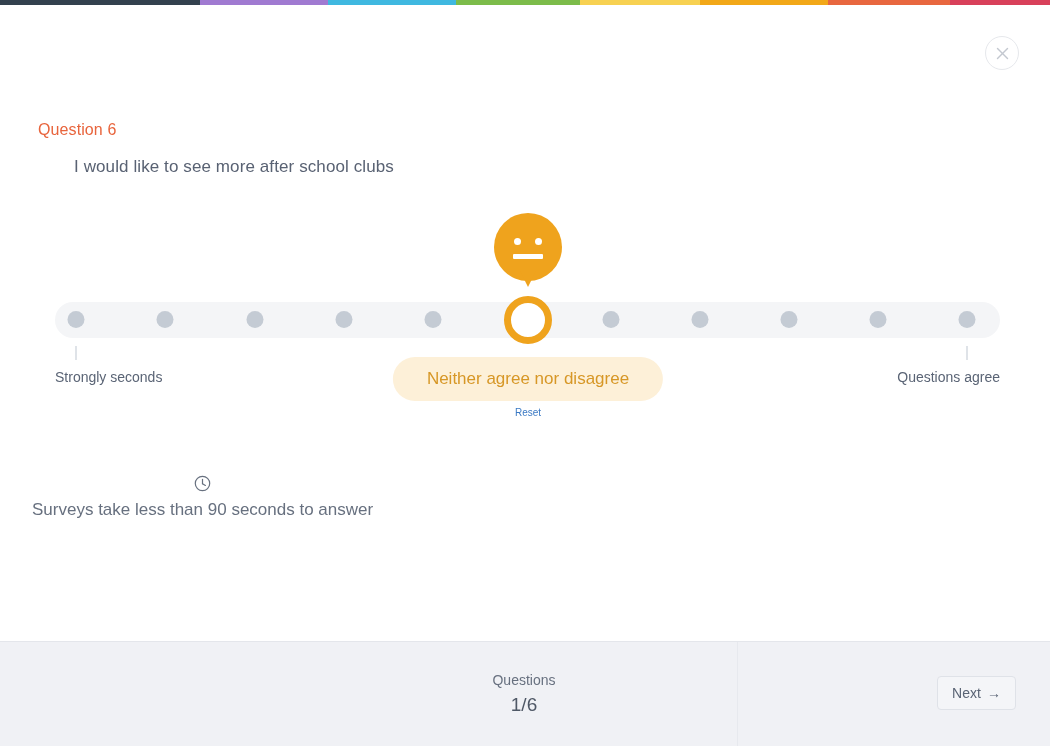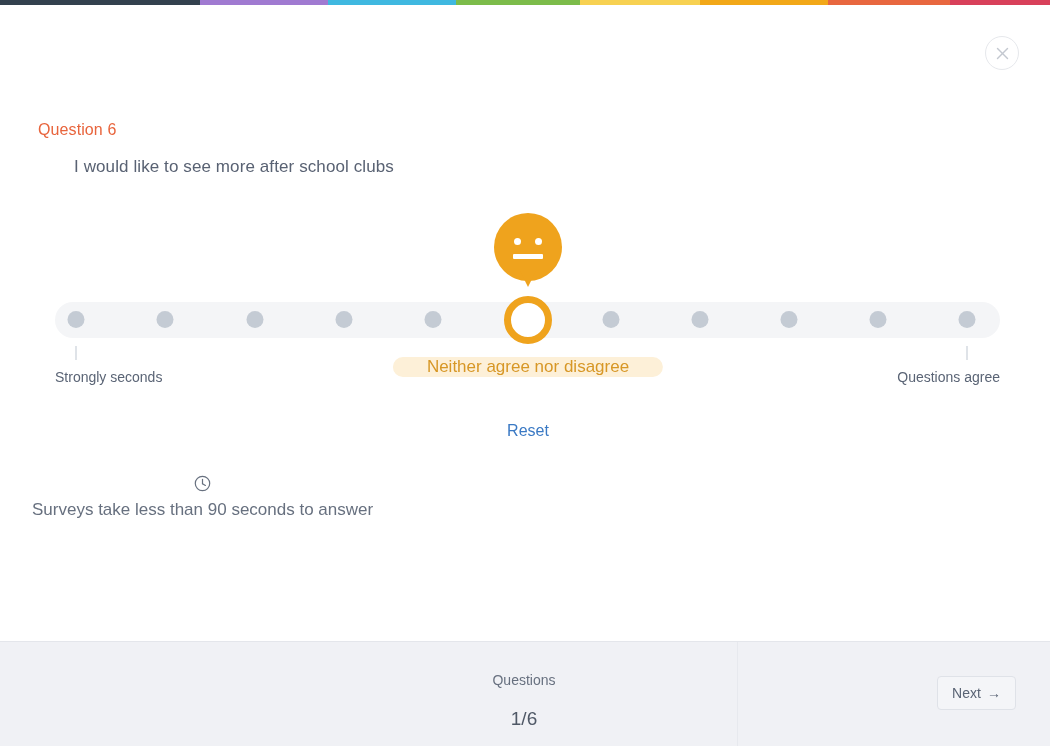--- a/index.html
+++ b/index.html
@@ -171,37 +171,36 @@
 
   
   .center-pill {
     position: absolute;
     top: 352px;
     left: 528px;
     transform: translateX(-50%);
     background: #fdf0d8;
     color: #d79726;
     font-size: 17px;
-    padding: 0 34px;
+    padding: 12px 34px;
     border-radius: 22px;
     white-space: nowrap;
     cursor: pointer;
   }
 
   
   .reset-link {
     position: absolute;
     top: 402px;
     left: 528px;
     transform: translateX(-50%);
-    font-size: 16px;
+    font-size: 10px;
     color: #3a79c4;
     text-decoration: none;
     cursor: pointer;
-    margin-top: 15px;
   }
 
   
   .footnote {
     position: absolute;
     top: 470px;
     left: 32px;
     display: flex;
     align-items: center;
     gap: 8px;
@@ -232,21 +231,21 @@
   .questions-block {
     position: absolute;
     left: 524px;
     top: 30px;
     transform: translateX(-50%);
     text-align: center;
   }
   .questions-label {
     font-size: 14px;
     color: #67707f;
-    margin-bottom: 20px;
+    margin-bottom: 6px;
   }
   .questions-count {
     font-size: 19px;
     color: #4f5866;
   }
   .next-btn {
     position: absolute;
     left: 937px;
     top: 676px;
     width: 79px;

